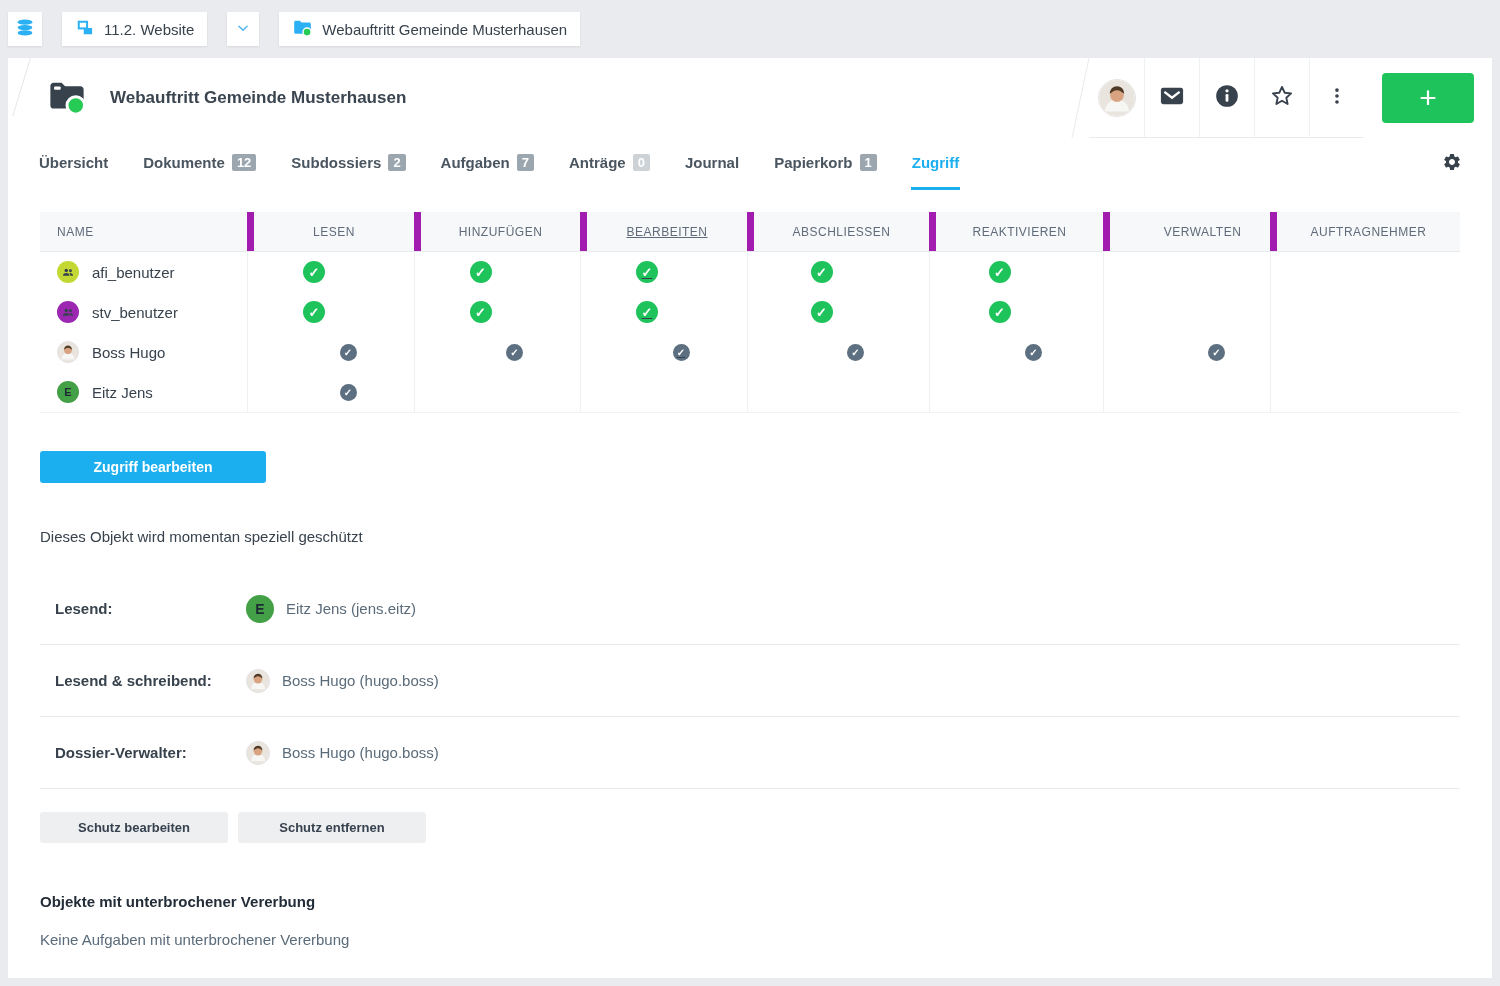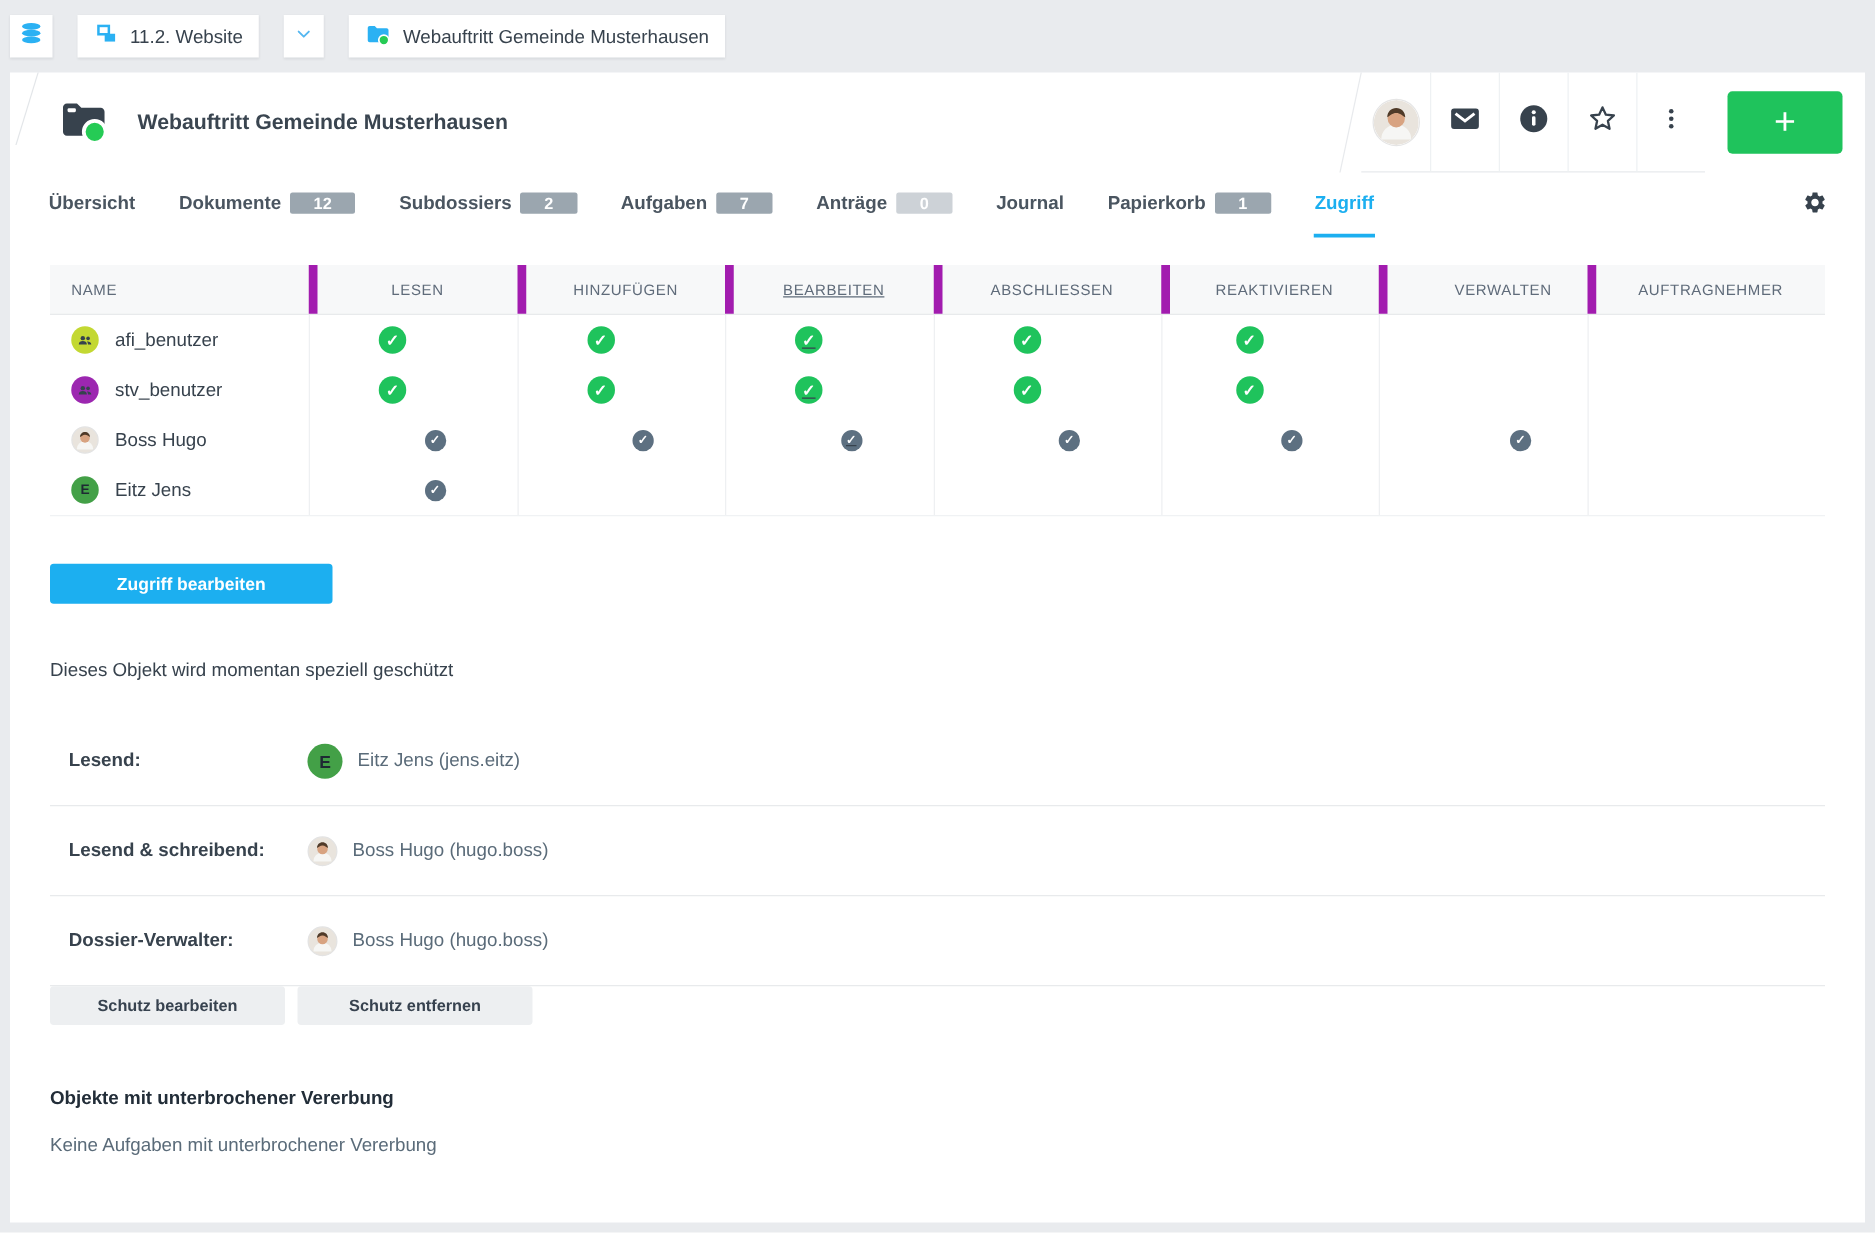--- a/index.html
+++ b/index.html
@@ -45,21 +45,21 @@
   }
   
   .tabs { display:flex; align-items:stretch; height:52px; padding:0 30px; gap:33px; }
   .tab {
     display:flex; align-items:center; gap:7px; font-size:15px; font-weight:bold;
     color:#4a5560; cursor:pointer; border-bottom:3px solid transparent; padding:0 1px;
   }
   .tab.active { color:var(--blue,#1caff0); border-bottom-color:var(--blue,#1caff0); }
   .badge {
     background:#9ba6af; color:#fff; font-size:13px; font-weight:bold;
-    padding:1px 19px; border-radius:2px;
+    padding:1px 5px; border-radius:2px;
   }
   .badge.muted { background:#cdd2d7; }
   .gear-wrap { margin-left:auto; display:flex; align-items:center; cursor:pointer; }
   
   .content { padding:22px 32px 0 32px; }
   
   .tbl { width:100%; }
   .tbl-head { display:flex; background:#f7f8f9; height:40px; border-bottom:1px solid #e8eaec; }
   .th {
     display:flex; align-items:center; justify-content:center;
@@ -94,21 +94,21 @@
     border:none; border-radius:3px; color:#fff; font-size:14px; font-weight:bold;
     cursor:pointer; font-family:inherit;
   }
   .status-text { margin-top:45px; font-size:15px; color:#37424d; }
   
   .prot-list { margin-top:28px; }
   .prot-row { display:flex; align-items:center; height:72px; border-bottom:1px solid #e8eaec; }
   .prot-label { width:206px; padding-left:15px; font-size:15px; font-weight:bold; color:#37424d; }
   .prot-value { display:flex; align-items:center; gap:12px; font-size:15px; color:#5a6b79; }
   
-  .btn-row { display:flex; gap:10px; }
+  .btn-row { margin-top:23px; display:flex; gap:10px; }
   .btn-gray {
     width:188px; height:31px; background:#edeff1; border:none; border-radius:3px;
     color:#37424f; font-size:13px; font-weight:bold; cursor:pointer; font-family:inherit;
   }
   .section-heading { margin-top:50px; font-size:15px; font-weight:bold; color:#222d38; }
   .empty-text { margin-top:21px; font-size:15px; color:#5a6b79; }
 </style>
 </head>
 <body>
 

